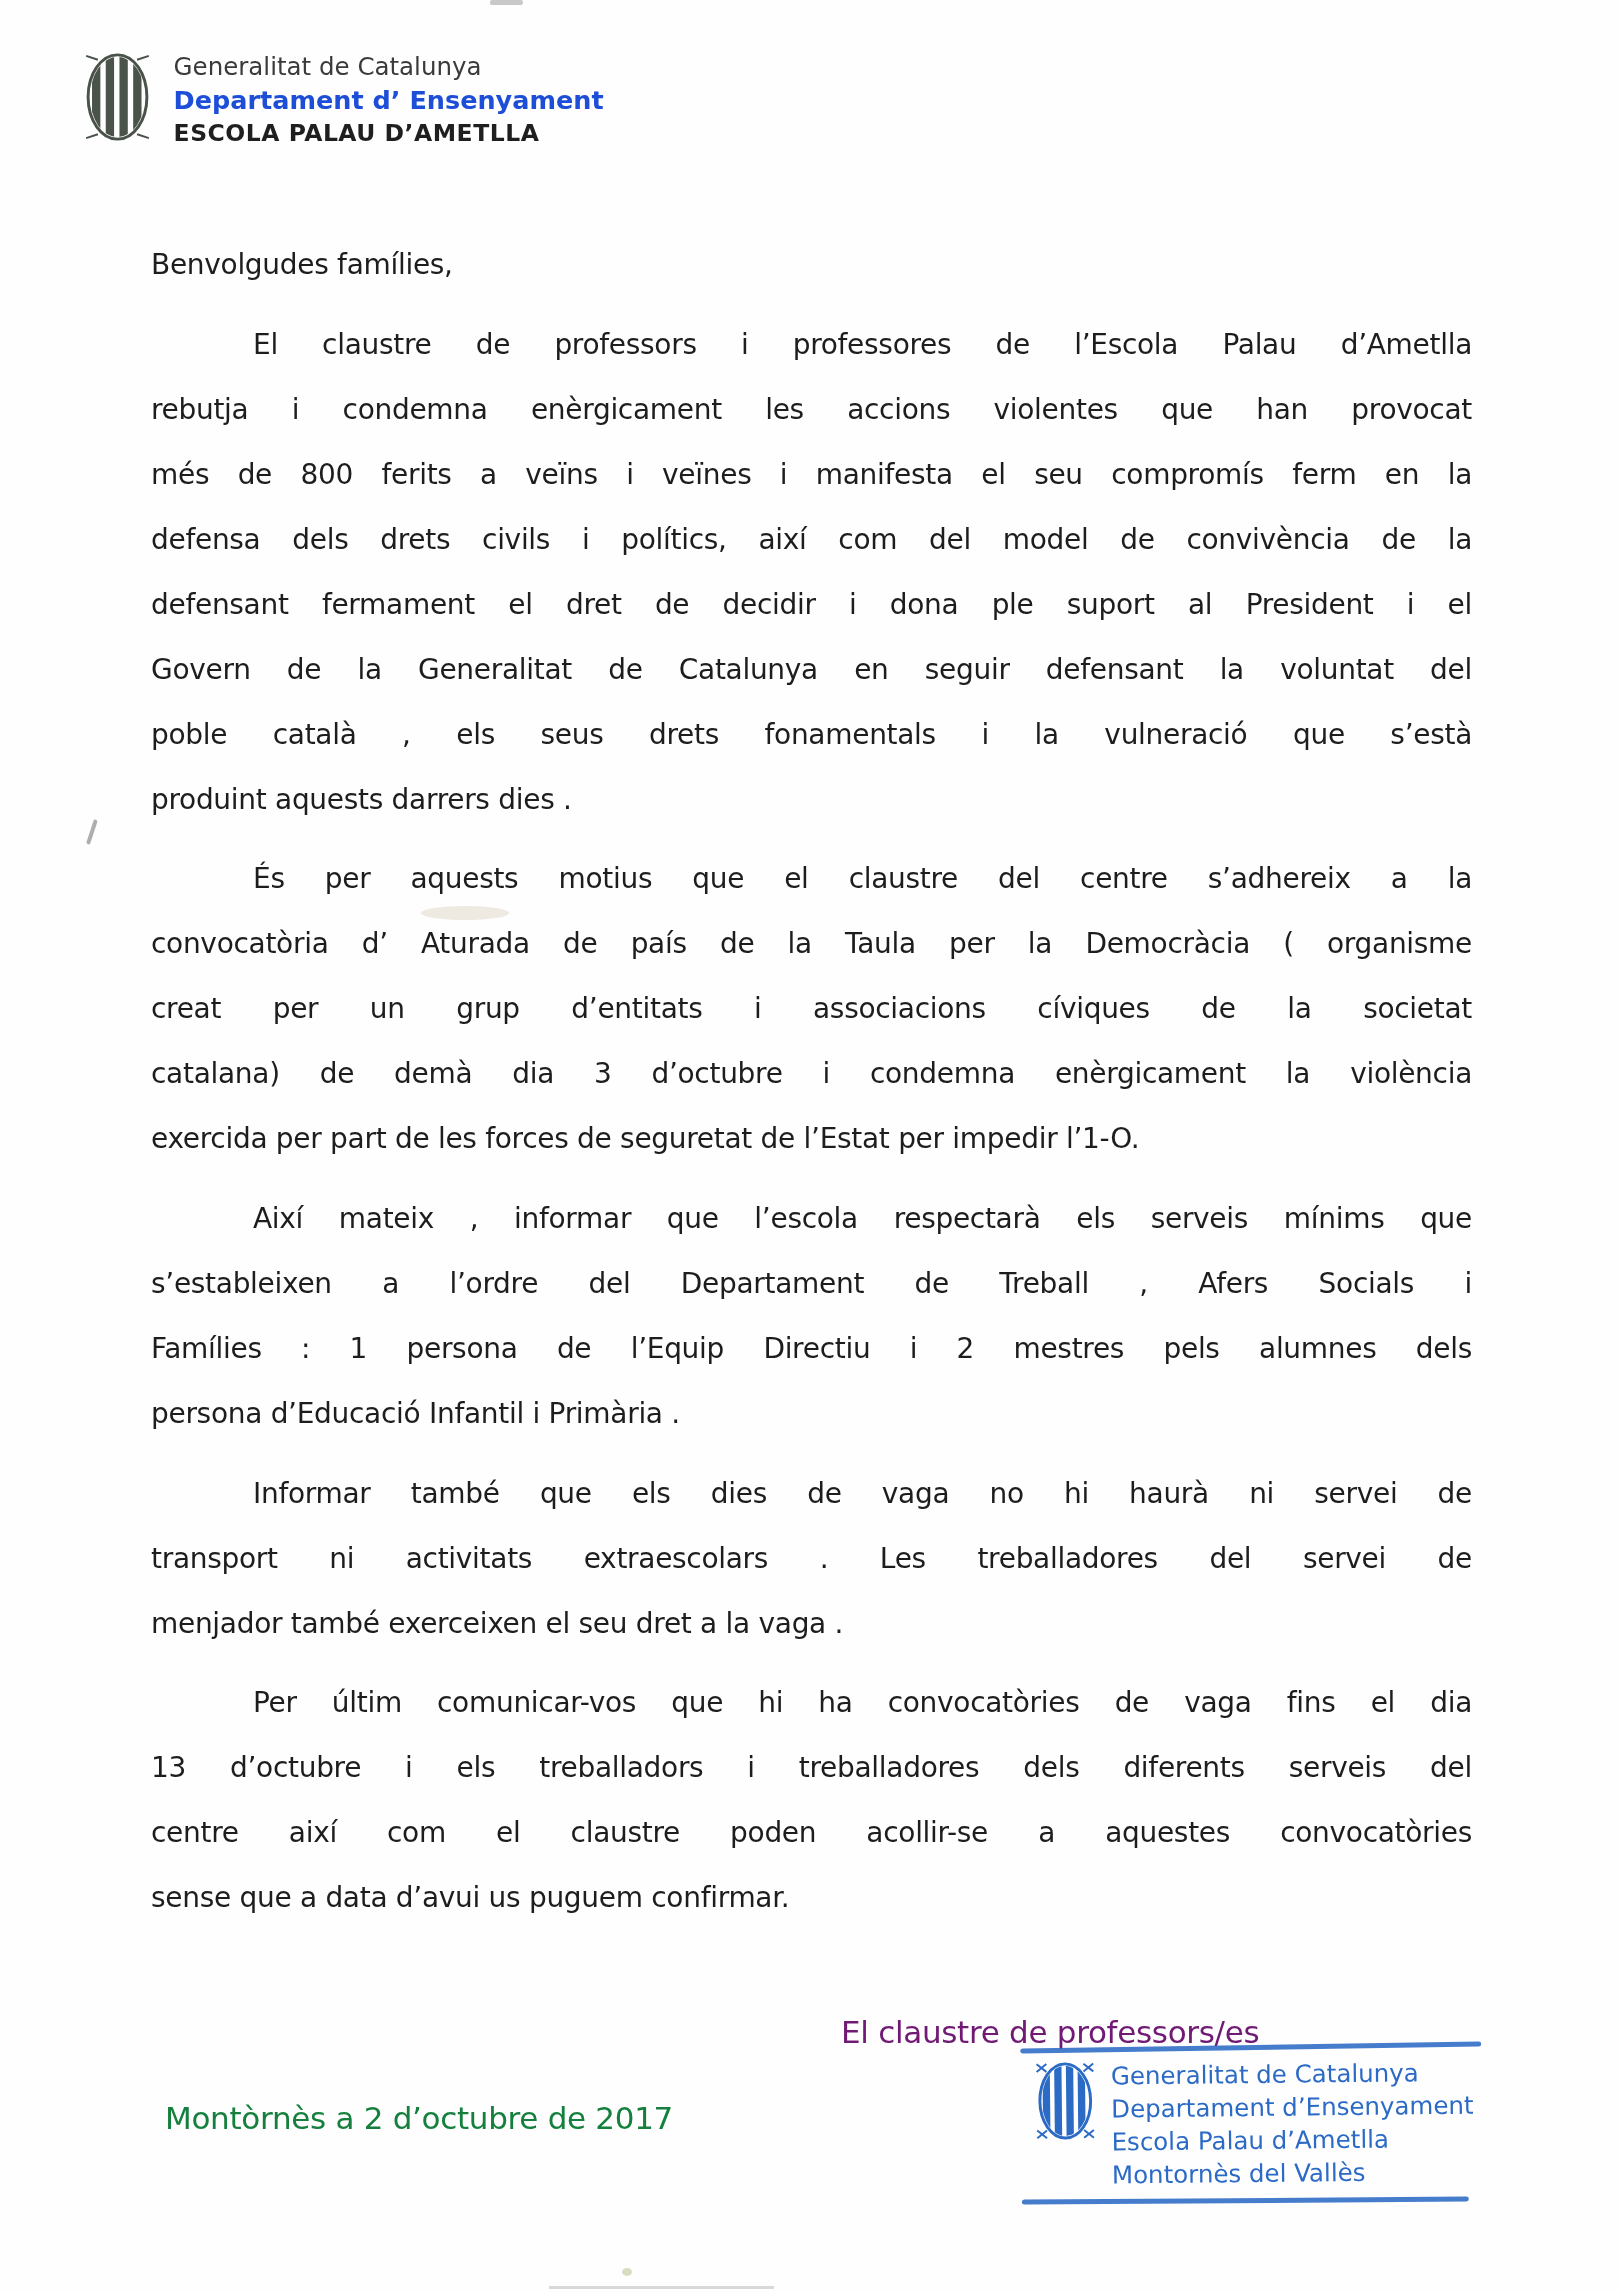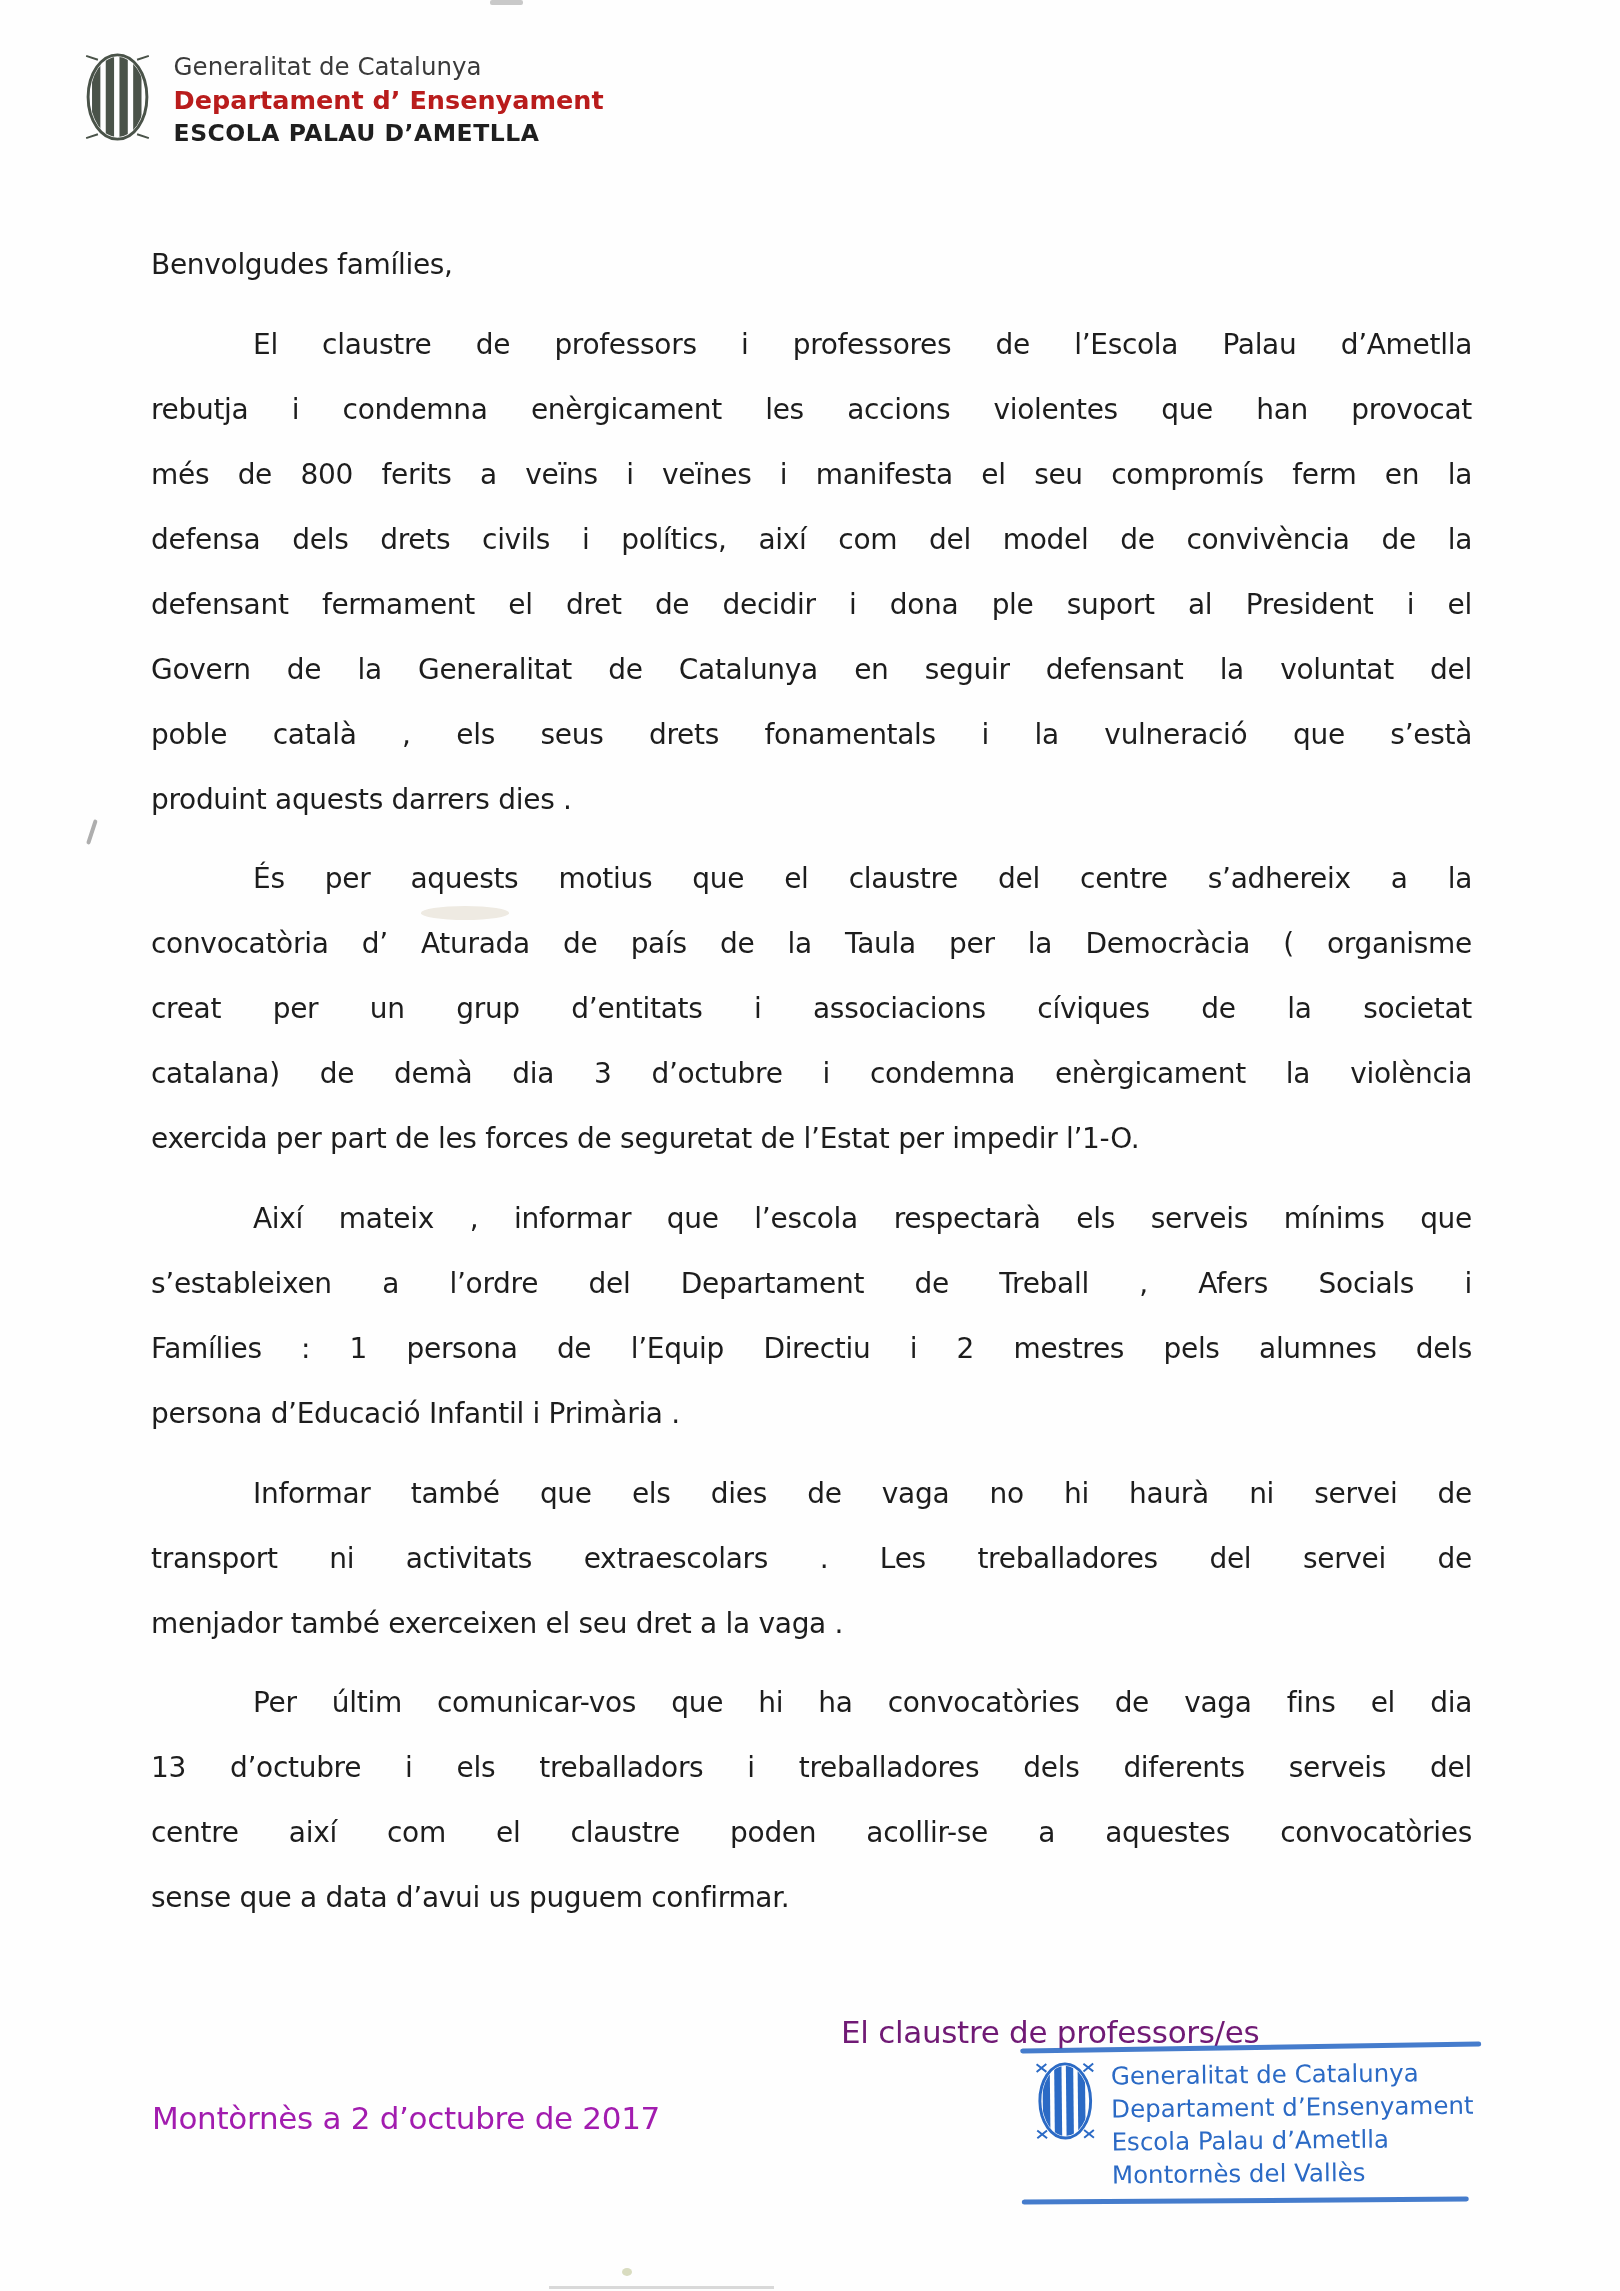--- a/index.html
+++ b/index.html
@@ -13,36 +13,36 @@
     font-family: "DejaVu Sans", sans-serif;
     color: #1d1d1d;
   }
 
   
   .letterhead { position: absolute; left: 83px; top: 49px; display: flex; }
   .logo { display: block; width: 69px; height: 96px; color: #4a5349; }
   .logo svg { display: block; }
   .letterhead-text { margin-left: 21.6px; padding-top: 2px; color: #262626; }
   .lh1 { font-size: 24.5px; font-weight: normal; color: #3a3a3a; line-height: 32px; }
-  .lh2 { font-size: 25.5px; font-weight: bold; color: #b91c1c; line-height: 34px; }
+  .lh2 { font-size: 25.5px; font-weight: bold; color: #1d4ed8; line-height: 34px; }
   .lh3 { font-size: 23.5px; font-weight: bold; color: #1f1f1f; line-height: 32px; letter-spacing: 0.5px; }
 
   
   .letter-body {
     position: absolute; left: 151px; top: 232px; width: 1321px;
     font-size: 28px; line-height: 65px; letter-spacing: -0.3px; color: #1d1d1d;
   }
   .greeting { height: 65px; }
   .para { margin-top: 14.7px; }
   .line { text-align: justify; text-align-last: justify; height: 65px; overflow: hidden; }
   .line.last { text-align-last: left; }
   .line.first { text-indent: 102px; }
 
   .closing { position: absolute; left: 841px; top: 2000px; font-size: 31px; line-height: 65px; color: #701a75; letter-spacing: -0.3px; }
-  .date-line { position: absolute; left: 152px; top: 2086px; font-size: 31px; line-height: 65px; color: #a21caf; letter-spacing: -0.3px; }
+  .date-line { position: absolute; left: 165px; top: 2086px; font-size: 31px; line-height: 65px; color: #15803d; letter-spacing: -0.3px; }
 
   
   .stamp { position: absolute; left: 1021px; top: 2045px; width: 461px; color: #2b6ac5; transform: rotate(-0.6deg); }
   .stamp-rule { height: 4.9px; background: currentColor; opacity: 0.88; border-radius: 2.9px; }
   .stamp-rule.top { transform: rotate(-0.25deg); }
   .stamp-rule.bottom { width: 97%; margin-top: 8.8px; transform: rotate(0.2deg); }
   .stamp-row { display: flex; align-items: flex-start; margin-top: 7.8px; }
   .stamp-logo { flex: 0 0 auto; margin-left: 13.7px; }
   .stamp-logo svg { display: block; }
   .stamp-text { margin-left: 15.7px; font-size: 24.5px; line-height: 33px; }

